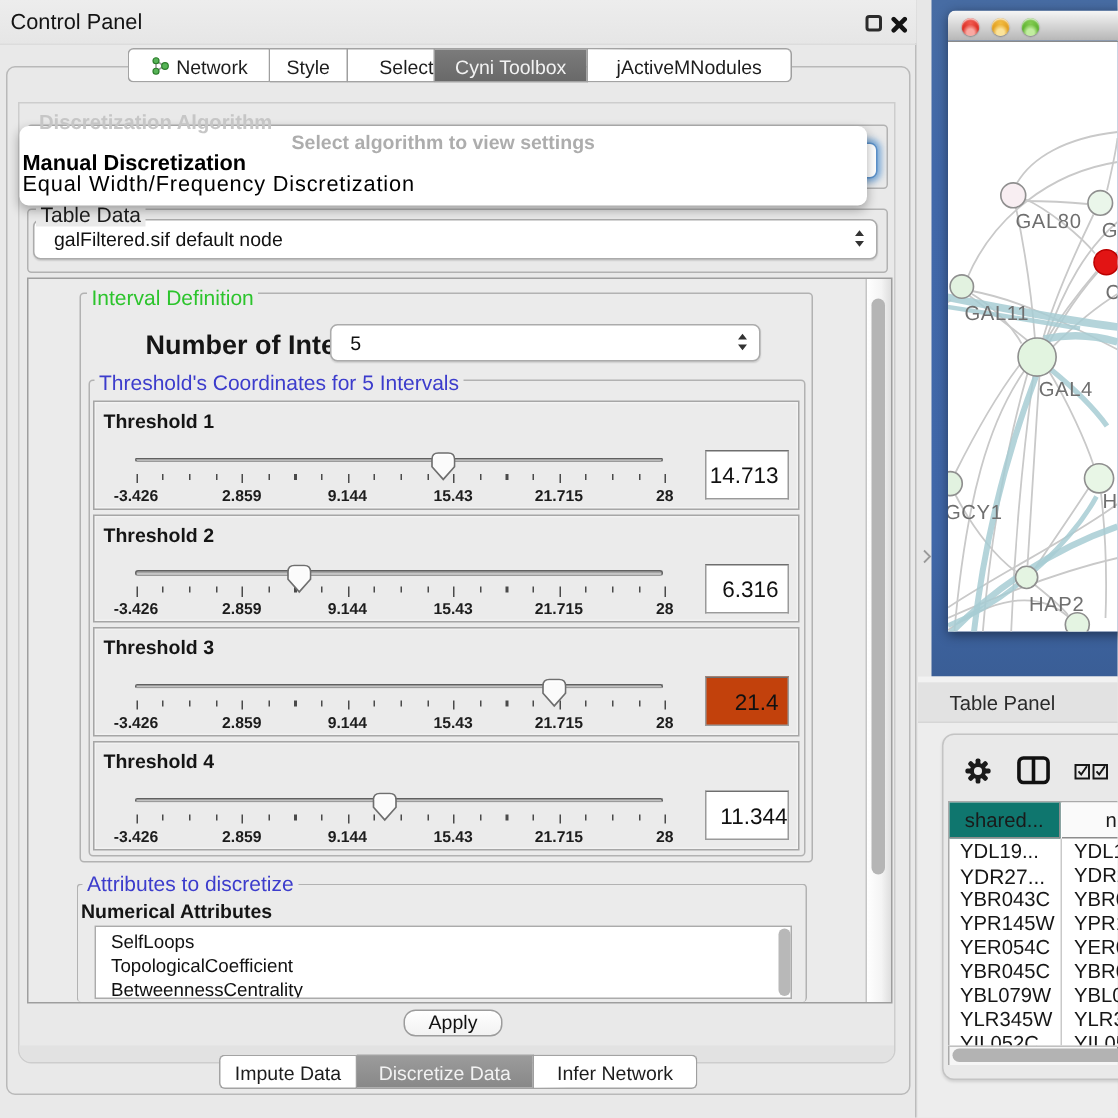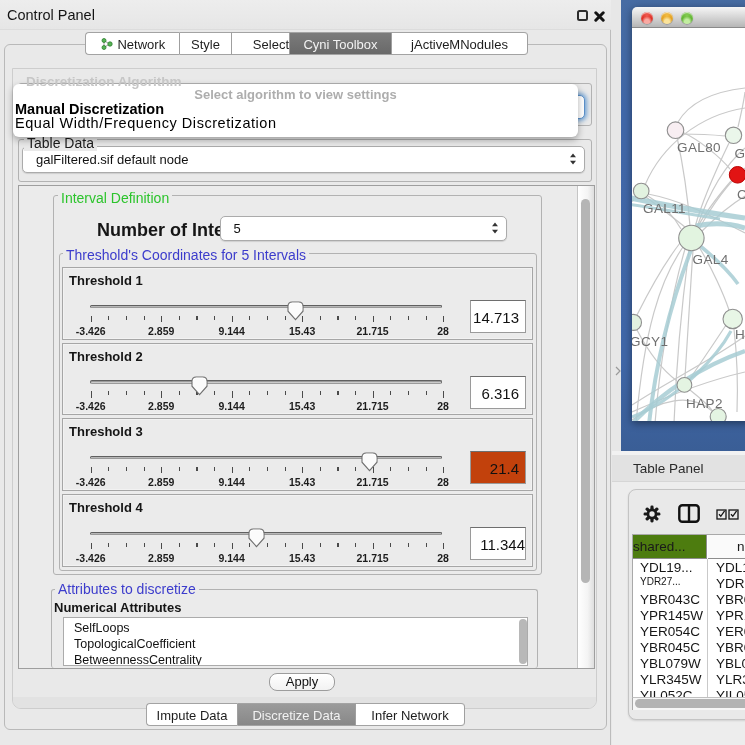--- a/index.html
+++ b/index.html
@@ -299,26 +299,26 @@
   </svg>
 <svg class="abs" style="left:716px;top:508.5px" width="11" height="11" viewBox="0 0 11 11">
 <rect x="1" y="1" width="9" height="9" fill="none" stroke="#151515" stroke-width="1.3"></rect>
 <path d="M3,5.3 L4.8,7.3 L8.6,1.8" fill="none" stroke="#151515" stroke-width="1.3"></path>
   </svg>
 <svg class="abs" style="left:728px;top:508.5px" width="11" height="11" viewBox="0 0 11 11">
 <rect x="1" y="1" width="9" height="9" fill="none" stroke="#151515" stroke-width="1.3"></rect>
 <path d="M3,5.3 L4.8,7.3 L8.6,1.8" fill="none" stroke="#151515" stroke-width="1.3"></path>
   </svg>
 <div class="abs" style="left:632px;top:534px;width:113px;height:163px;background:#fff;border-left:1px solid #a9a9a9;border-top:1px solid #a9a9a9"></div>
-<div class="abs" style="left:633px;top:535px;width:74px;height:24px;background:#4d7c0f;border-right:1px solid #8d8d8d;border-bottom:1px solid #8d8d8d;line-height:24px;font-size:13.5px;color:#1a1a1a">shared...</div>
+<div class="abs" style="left:633px;top:535px;width:74px;height:24px;background:#0f766e;border-right:1px solid #8d8d8d;border-bottom:1px solid #8d8d8d;text-align:center;line-height:24px;font-size:13.5px;color:#1a1a1a">shared...</div>
 <div class="abs" style="left:708px;top:535px;width:37px;height:24px;background:#fafafa;border-bottom:1px solid #8d8d8d;padding-left:29px;line-height:24px;font-size:13.5px;color:#1a1a1a">n</div>
 <div class="abs" style="left:706.5px;top:559px;width:1px;height:138px;background:#c9c9c9"></div>
 <div class="abs" style="left:640px;top:559.5px;font-size:13.5px;color:#161616;white-space:nowrap">YDL19...</div>
 <div class="abs" style="left:716px;top:559.5px;font-size:13.5px;color:#161616;white-space:nowrap">YDL19</div>
-<div class="abs" style="left:640px;top:575.5px;font-size:10px;color:#161616;white-space:nowrap">YDR27...</div>
+<div class="abs" style="left:640px;top:575.5px;font-size:14px;color:#161616;white-space:nowrap">YDR27...</div>
 <div class="abs" style="left:716px;top:575.5px;font-size:13.5px;color:#161616;white-space:nowrap">YDR27</div>
 <div class="abs" style="left:640px;top:591.6px;font-size:13.5px;color:#161616;white-space:nowrap">YBR043C</div>
 <div class="abs" style="left:716px;top:591.6px;font-size:13.5px;color:#161616;white-space:nowrap">YBR04</div>
 <div class="abs" style="left:640px;top:607.6px;font-size:13.5px;color:#161616;white-space:nowrap">YPR145W</div>
 <div class="abs" style="left:716px;top:607.6px;font-size:13.5px;color:#161616;white-space:nowrap">YPR14</div>
 <div class="abs" style="left:640px;top:623.7px;font-size:13.5px;color:#161616;white-space:nowrap">YER054C</div>
 <div class="abs" style="left:716px;top:623.7px;font-size:13.5px;color:#161616;white-space:nowrap">YER05</div>
 <div class="abs" style="left:640px;top:639.8px;font-size:13.5px;color:#161616;white-space:nowrap">YBR045C</div>
 <div class="abs" style="left:716px;top:639.8px;font-size:13.5px;color:#161616;white-space:nowrap">YBR04</div>
 <div class="abs" style="left:640px;top:655.8px;font-size:13.5px;color:#161616;white-space:nowrap">YBL079W</div>

